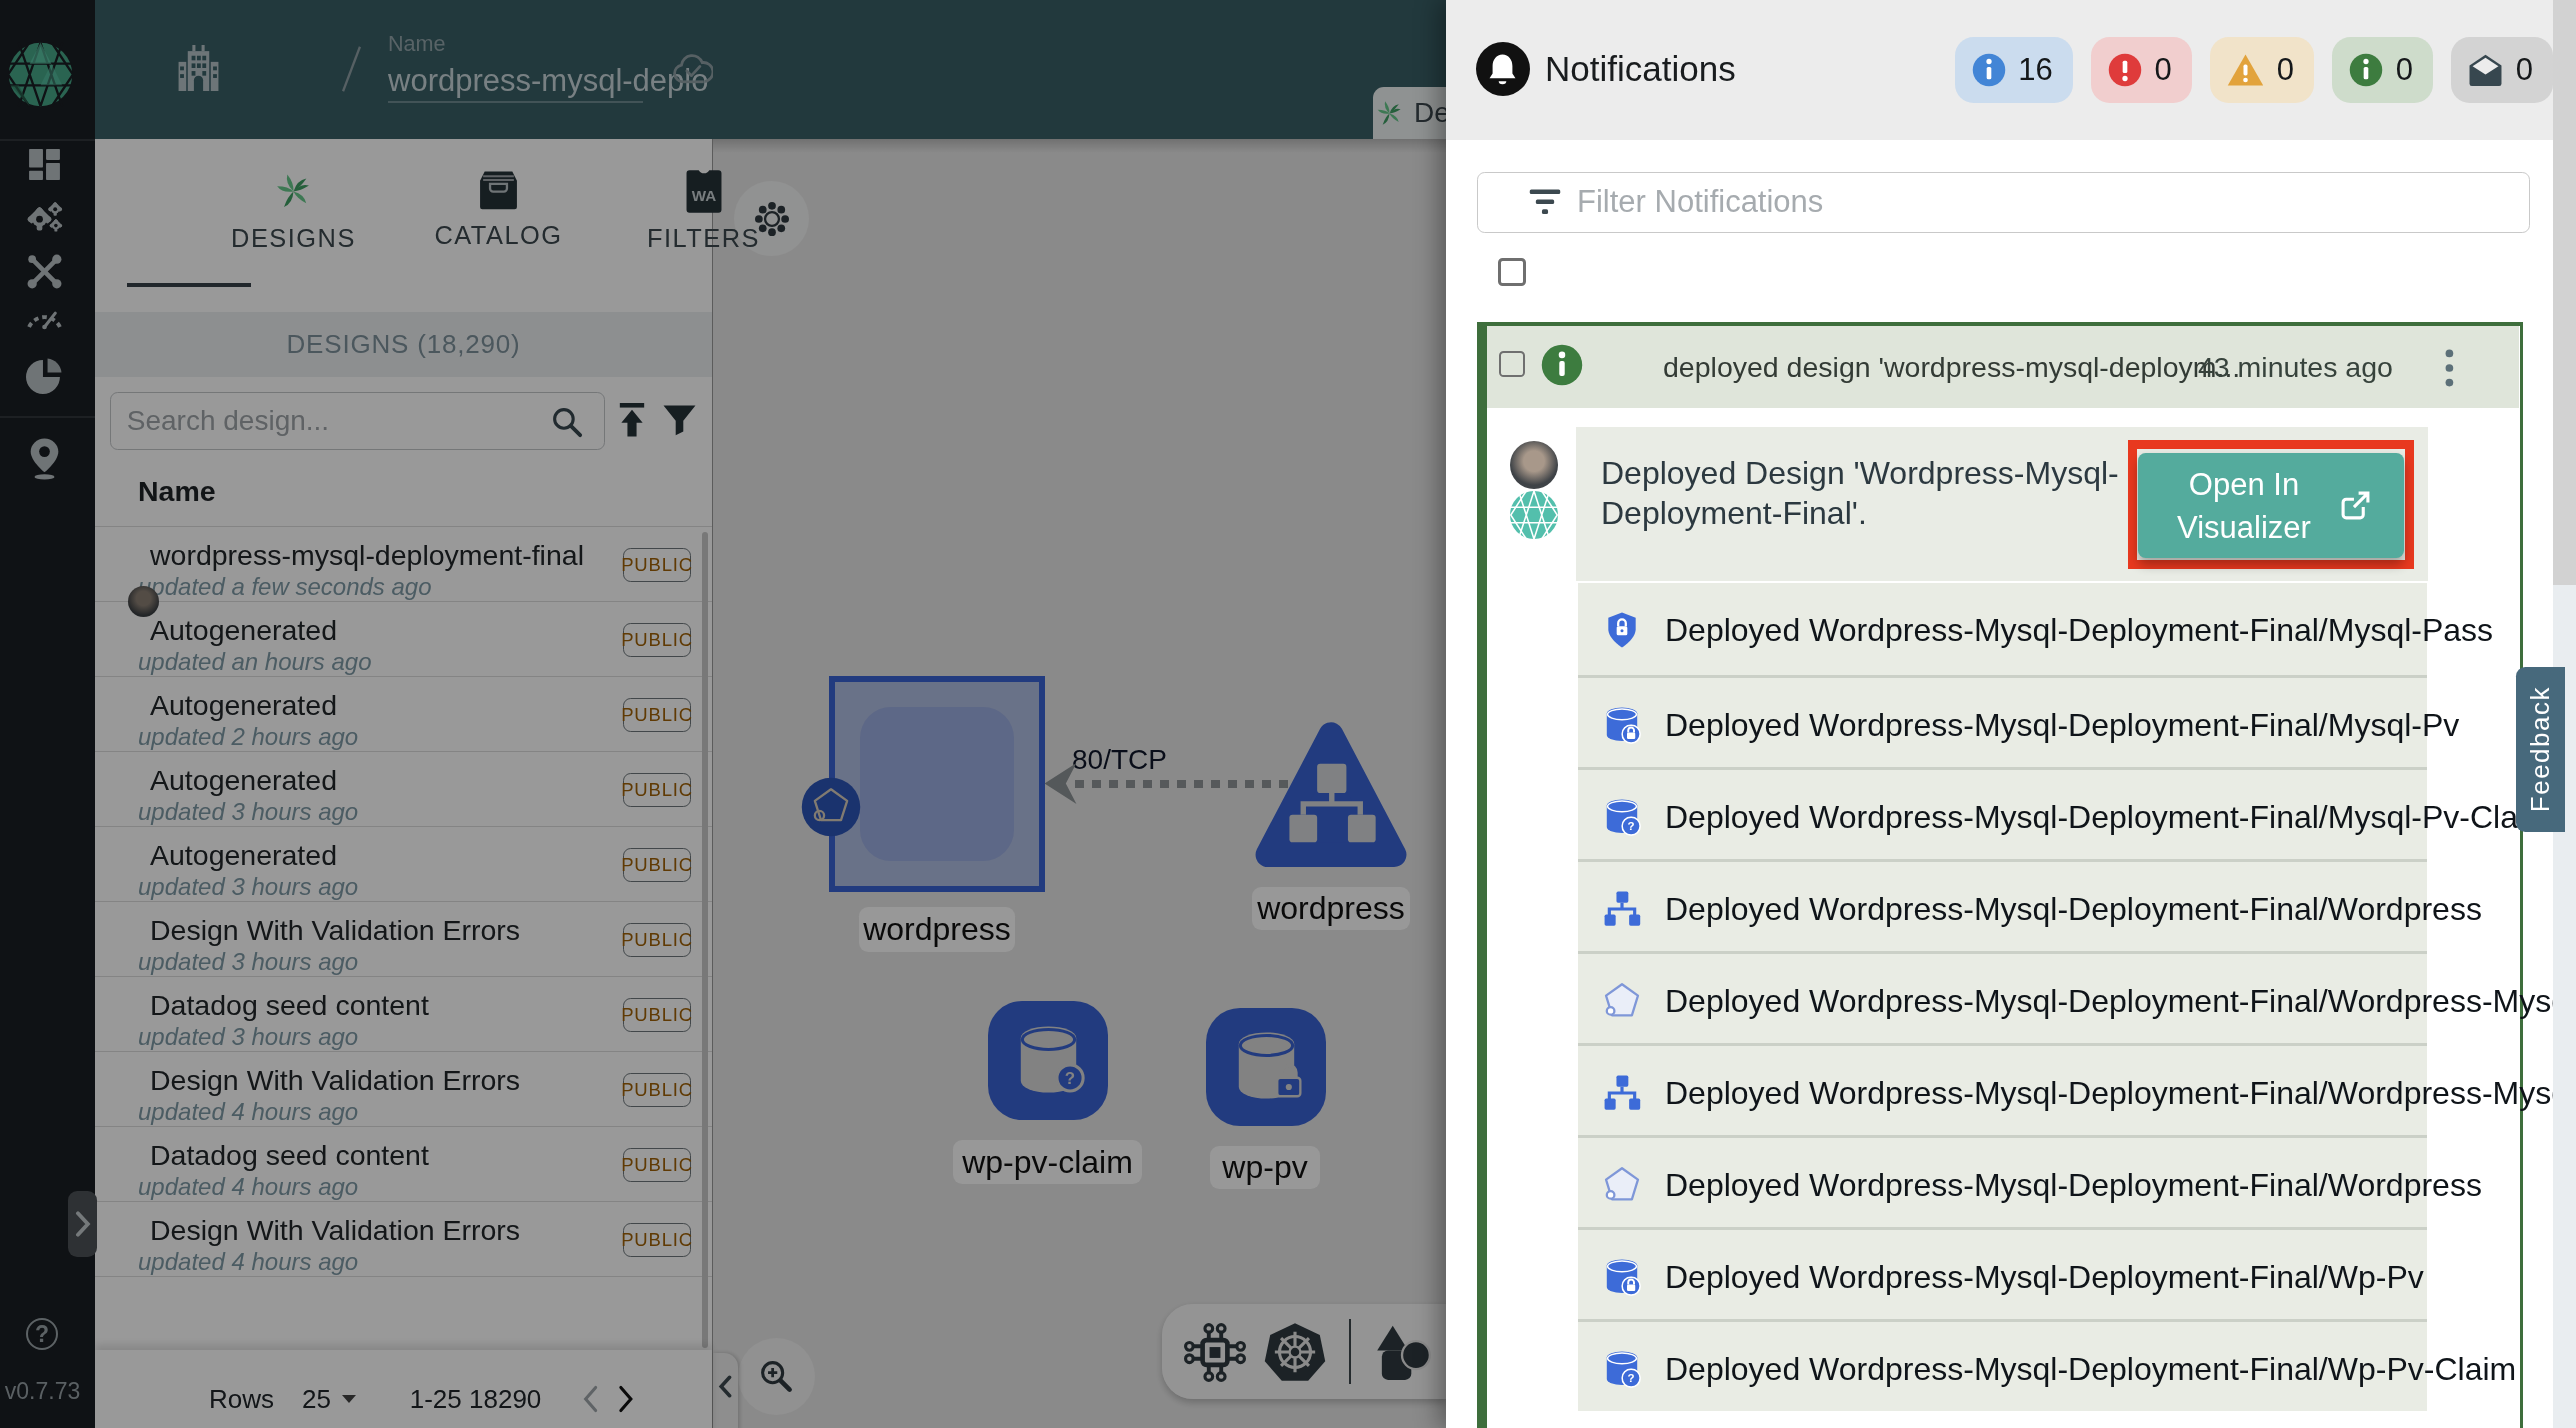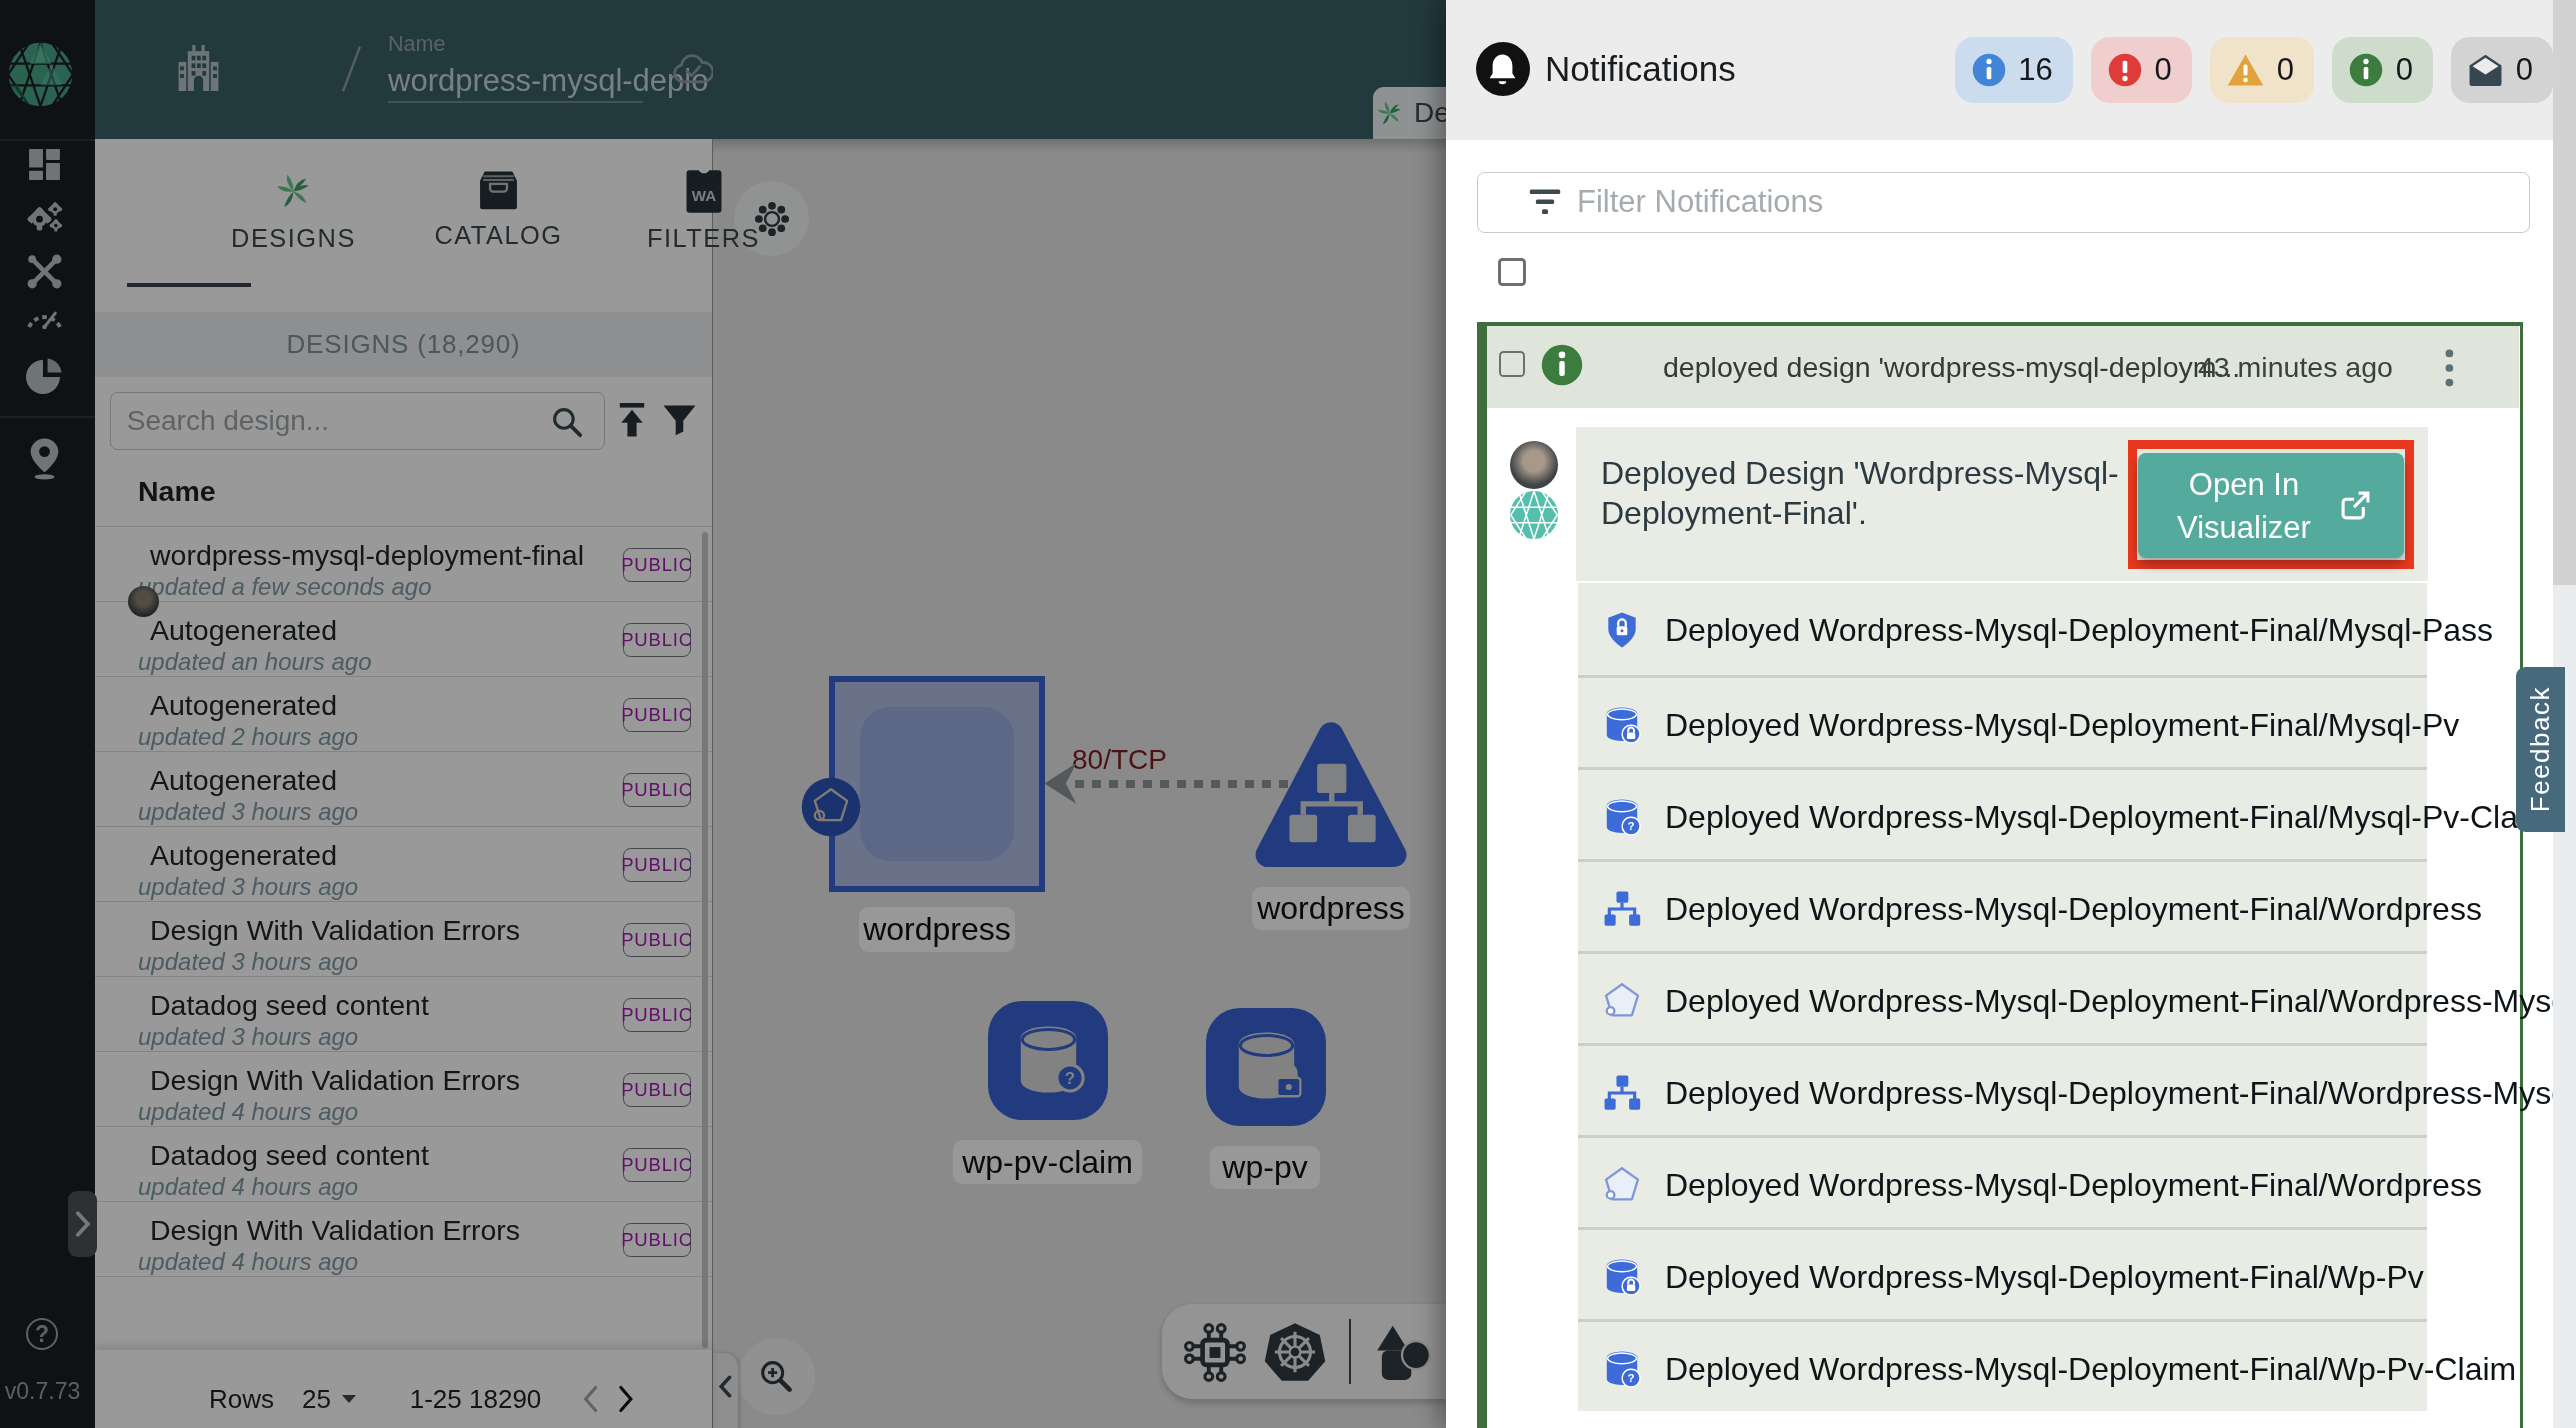--- a/index.html
+++ b/index.html
@@ -24,21 +24,21 @@
   .tab .lbl { display:block; margin-top:10.8px; font-size:25.4px; letter-spacing:1.5px; color:#3C494F; }
   .sectionbar { position:absolute; left:0; top:173px; width:617px; height:65px; background:#ECEFF1; color:#7E929C; font-size:26px; letter-spacing:0.8px; display:flex; align-items:center; justify-content:center; }
   .searchbox { position:absolute; left:15.4px; top:253px; width:495px; height:58px; border:1.5px solid #C3C7C9; border-radius:7.7px; }
   .searchbox input { position:absolute; left:15.4px; top:0; width:416px; height:55px; border:none; outline:none; background:transparent; font-size:28px; color:#333; font-family:"Liberation Sans",sans-serif; }
   .searchbox input::placeholder { color:#9EA4A8; }
   .colname { position:absolute; left:43px; top:336px; font-size:28.5px; font-weight:bold; color:#1F2327; }
   .dlist { position:absolute; left:0; top:387px; width:617px; }
   .drow { position:relative; width:617px; height:75px; border-top:1.5px solid #DCDCDC; }
   .drow .t { position:absolute; left:43px; top:12.3px; font-size:28.5px; color:#22272B;margin-left:12px; }
   .drow .s { position:absolute; left:43px; top:46px; font-size:24px; font-style:italic; color:#7E99A5; }
-  .pubchip { position:absolute; right:21px; top:21px; width:68px; height:34px; border:1.5px solid #6E777C; border-radius:7.7px; display:flex; align-items:center; justify-content:center; font-size:18.5px; letter-spacing:0.8px; color:#a21caf; }
+  .pubchip { position:absolute; right:21px; top:21px; width:68px; height:34px; border:1.5px solid #6E777C; border-radius:7.7px; display:flex; align-items:center; justify-content:center; font-size:18.5px; letter-spacing:0.8px; color:#a16207; }
   #pfooter { position:absolute; left:0; top:1211px; width:617px; height:98px; background:#fff; box-shadow:0 -4.6px 7.7px rgba(0,0,0,0.12); display:flex; align-items:center; }
   #pfooter .ft { font-size:26px; color:#20262A; }
 
   
   #canvas { left:712px; top:139px; width:734px; height:1290px; background:#E7E7E7; z-index:4; border-left:1.5px solid #9A9A9A; }
   #canvas .topshadow { position:absolute; left:0; top:0; width:100%; height:14px; background:linear-gradient(#00000030,transparent); }
   .nodechip { position:absolute; background:rgba(255,255,255,0.92); border-radius:9.2px; color:#111; font-size:32px; display:flex; align-items:center; justify-content:center; }
 
   
   #overlay { left:0; top:0; width:1446px; height:1429px; background:rgba(0,0,0,0.40); z-index:20; }
@@ -406,21 +406,21 @@
     <div class="abs" style="left:116px;top:537px;width:216px;height:216px;border:6.2px solid #3A63D4;background:rgba(70,110,220,0.34)">
       <div class="abs" style="left:25px;top:25px;width:154px;height:154px;border-radius:31px;background:rgba(90,125,220,0.25)"></div>
     </div>
     <svg class="abs" style="left:88px;top:638px" width="60" height="60" viewBox="0 0 78 78">
       <circle cx="39" cy="39" r="38" fill="#2C55B8"></circle>
       <path d="M39,16 L60,31 L52,56 L26,56 L18,31 Z" fill="none" stroke="#D8CDBC" stroke-width="3" stroke-linejoin="round"></path>
       <circle cx="24" cy="50" r="6" fill="none" stroke="#D8CDBC" stroke-width="3"></circle>
     </svg>
     <div class="nodechip" style="left:146px;top:768px;width:156px;height:45px">wordpress</div>
 
-    <div class="abs" style="left:359px;top:605px;font-size:28px;color:#7f1d1d;text-shadow:0 0 6.2px #E7E7E7">80/TCP</div>
+    <div class="abs" style="left:359px;top:605px;font-size:28px;color:#0f172a;text-shadow:0 0 6.2px #E7E7E7">80/TCP</div>
     <div class="abs" style="left:362px;top:641px;width:214px;height:7.7px;background:repeating-linear-gradient(90deg,#8F9498 0 9.2px,transparent 9.2px 17px)"></div>
     <svg class="abs" style="left:330px;top:622px" width="35" height="45" viewBox="0 0 46 58">
       <path d="M2,29 L44,2 L30,29 L44,56 Z" fill="#8D9396"></path>
     </svg>
 
     <svg class="abs" style="left:541px;top:577px" width="154" height="158" viewBox="0 0 200 205">
       <path d="M100,24 L182,180 L18,180 Z" fill="#3A63D4" stroke="#3A63D4" stroke-width="32" stroke-linejoin="round"></path>
       <g fill="#D5D8DA">
         <rect x="82" y="62" width="38" height="38" rx="4"></rect>
         <rect x="46" y="128" width="36" height="36" rx="4"></rect>

